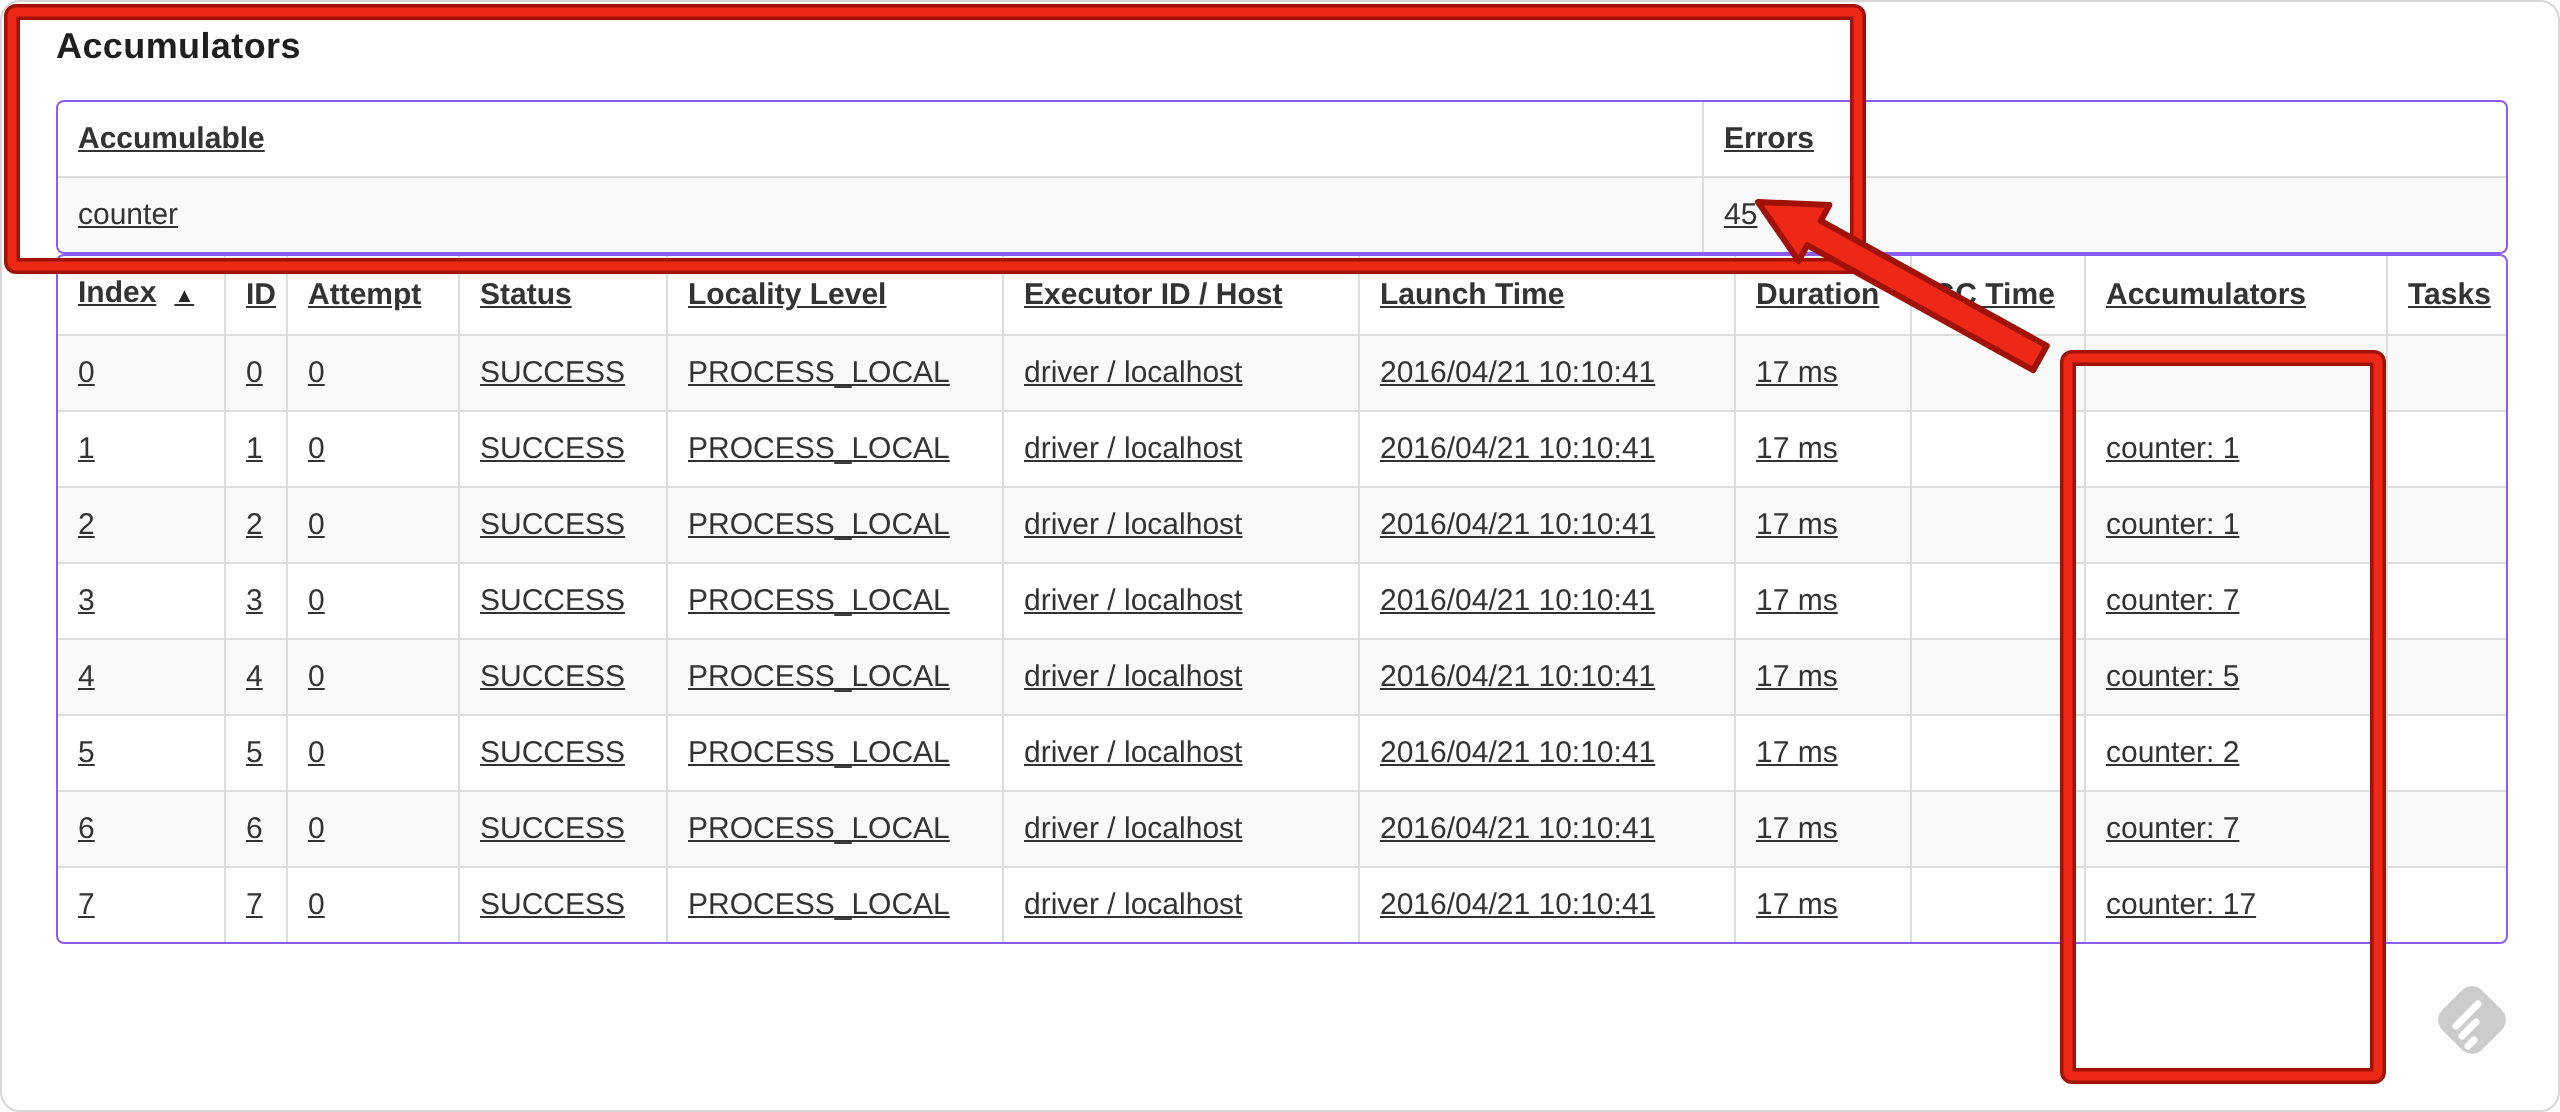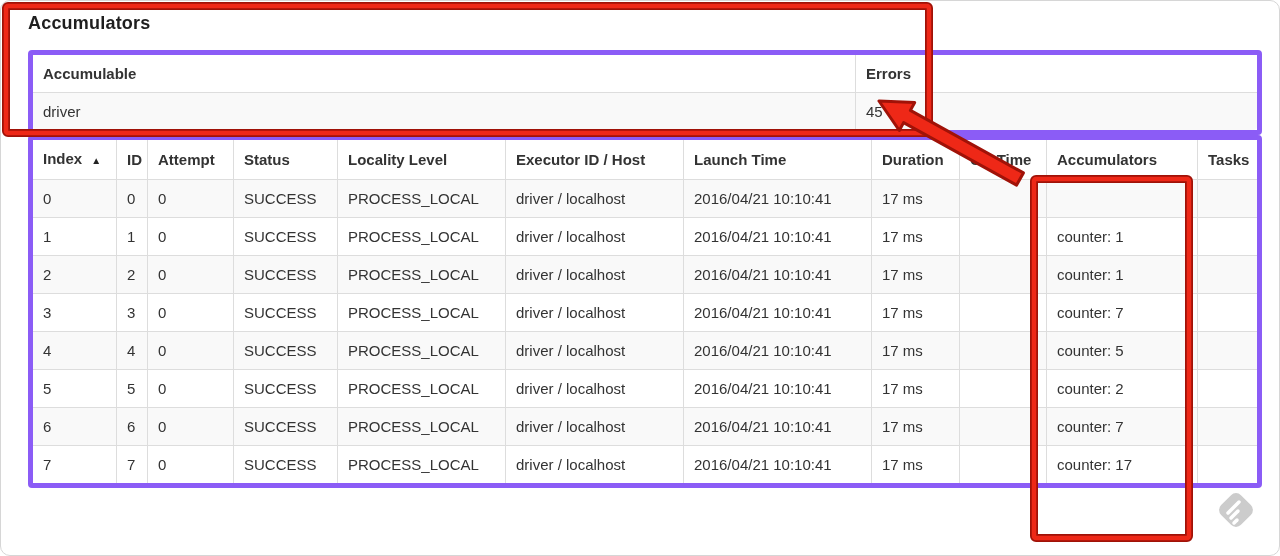--- a/index.html
+++ b/index.html
@@ -15,22 +15,22 @@
   .page { position: absolute; left: 28px; top: 0; width: 1224px; }
   h4.section-title {
     font-size: 18px; font-weight: bold; color: #1f1f1f;
     margin: 0; line-height: 21px; letter-spacing: 0.2px;
   }
   #acc-title   { margin: 13px 0 16px; }
   #tasks-title { margin: 28px 0 16px; }
   table.data {
     border-collapse: separate; border-spacing: 0;
     table-layout: fixed; width: 1224px;
-    border: 5px solid #8b5cf6; border-radius: 4px;
-    font-size: 15px; color: #333333;
+    border: 1px solid #8b5cf6; border-radius: 4px;
+    font-size: 15px; color: #333333; text-decoration: underline;
   }
   table.data th, table.data td {
     padding: 8px 10px; text-align: left; line-height: 21px;
     border-left: 1px solid #dddddd; border-top: 1px solid #dddddd;
     overflow: hidden; white-space: nowrap;
   }
   table.data th:first-child, table.data td:first-child { border-left: none; }
   table.data thead tr:first-child th { border-top: none; }
   table.data th { font-weight: bold; }
   table.data tbody tr:nth-child(odd) td { background: #f9f9f9; }
@@ -59,21 +59,21 @@
       <col style="width:402px">
     </colgroup>
   <thead>
         <tr>
           <th>Accumulable</th>
           <th>Errors</th>
         </tr>
       </thead>
       <tbody>
         <tr>
-          <td>driver</td>
+          <td>counter</td>
           <td>45</td>
         </tr>
       </tbody>
     </table>
 
 
   <table class="data" id="tasks-table">
     <colgroup>
       <col style="width:83px">
       <col style="width:31px">

